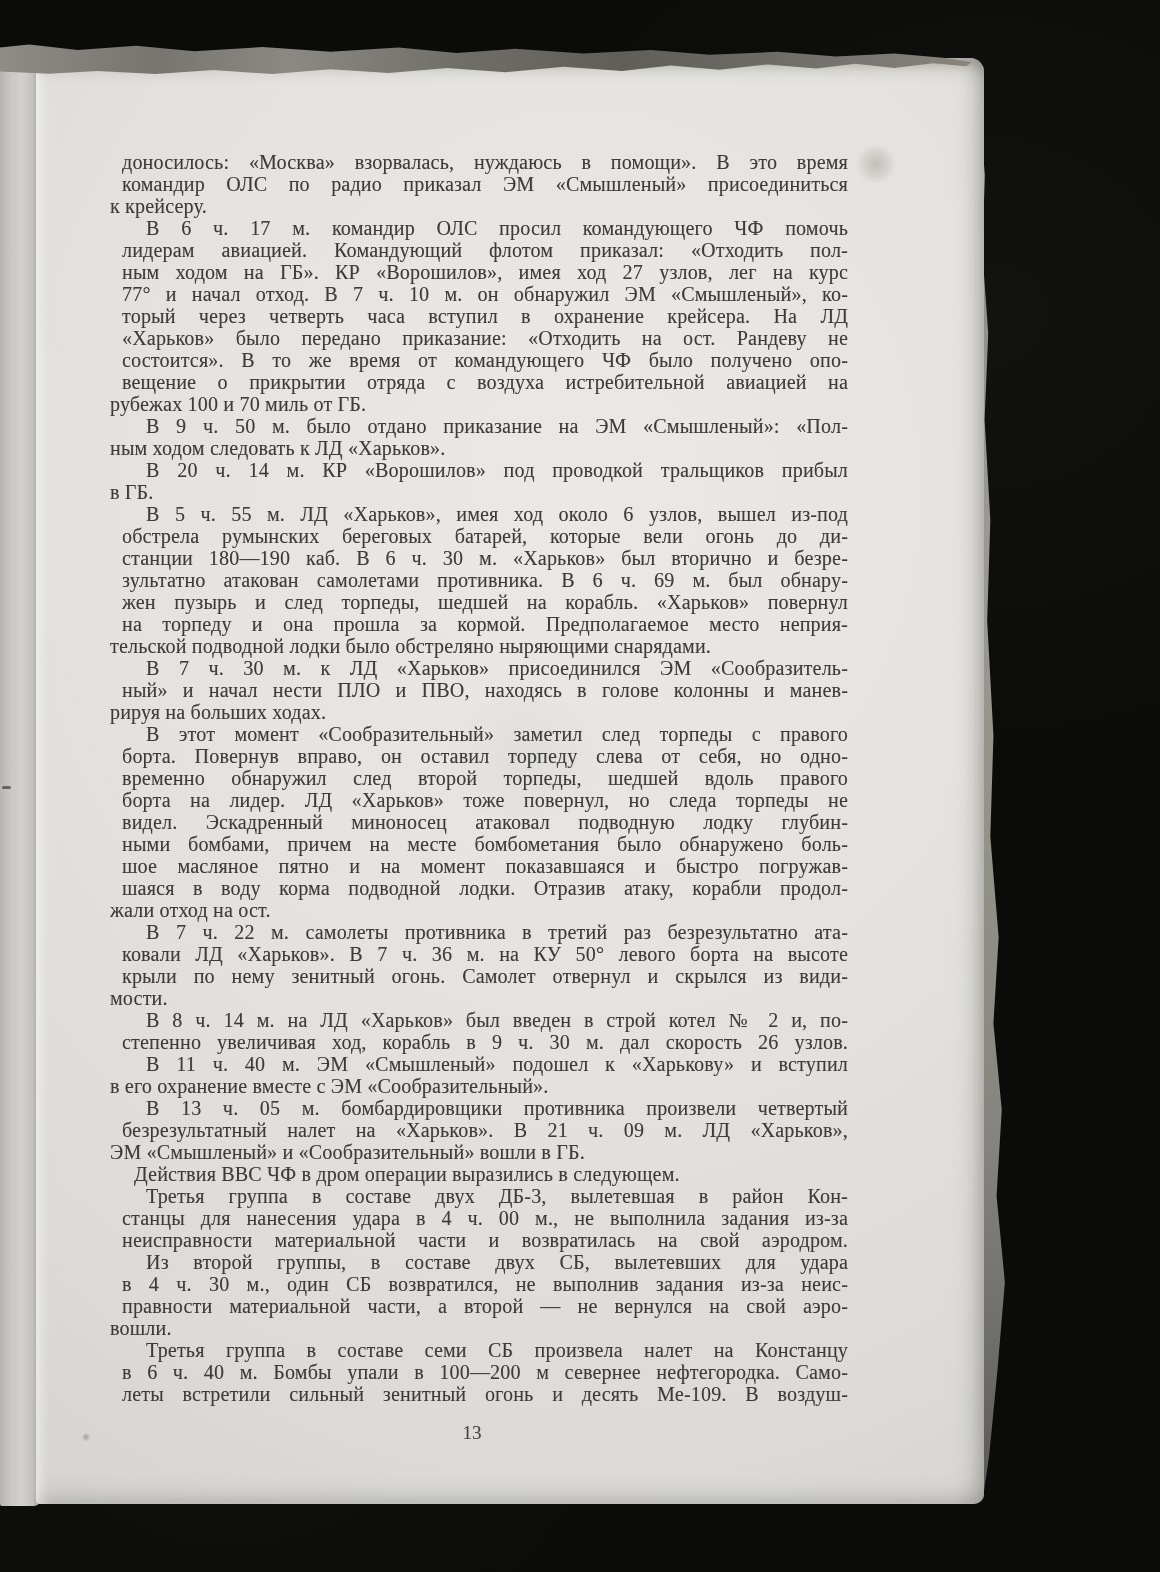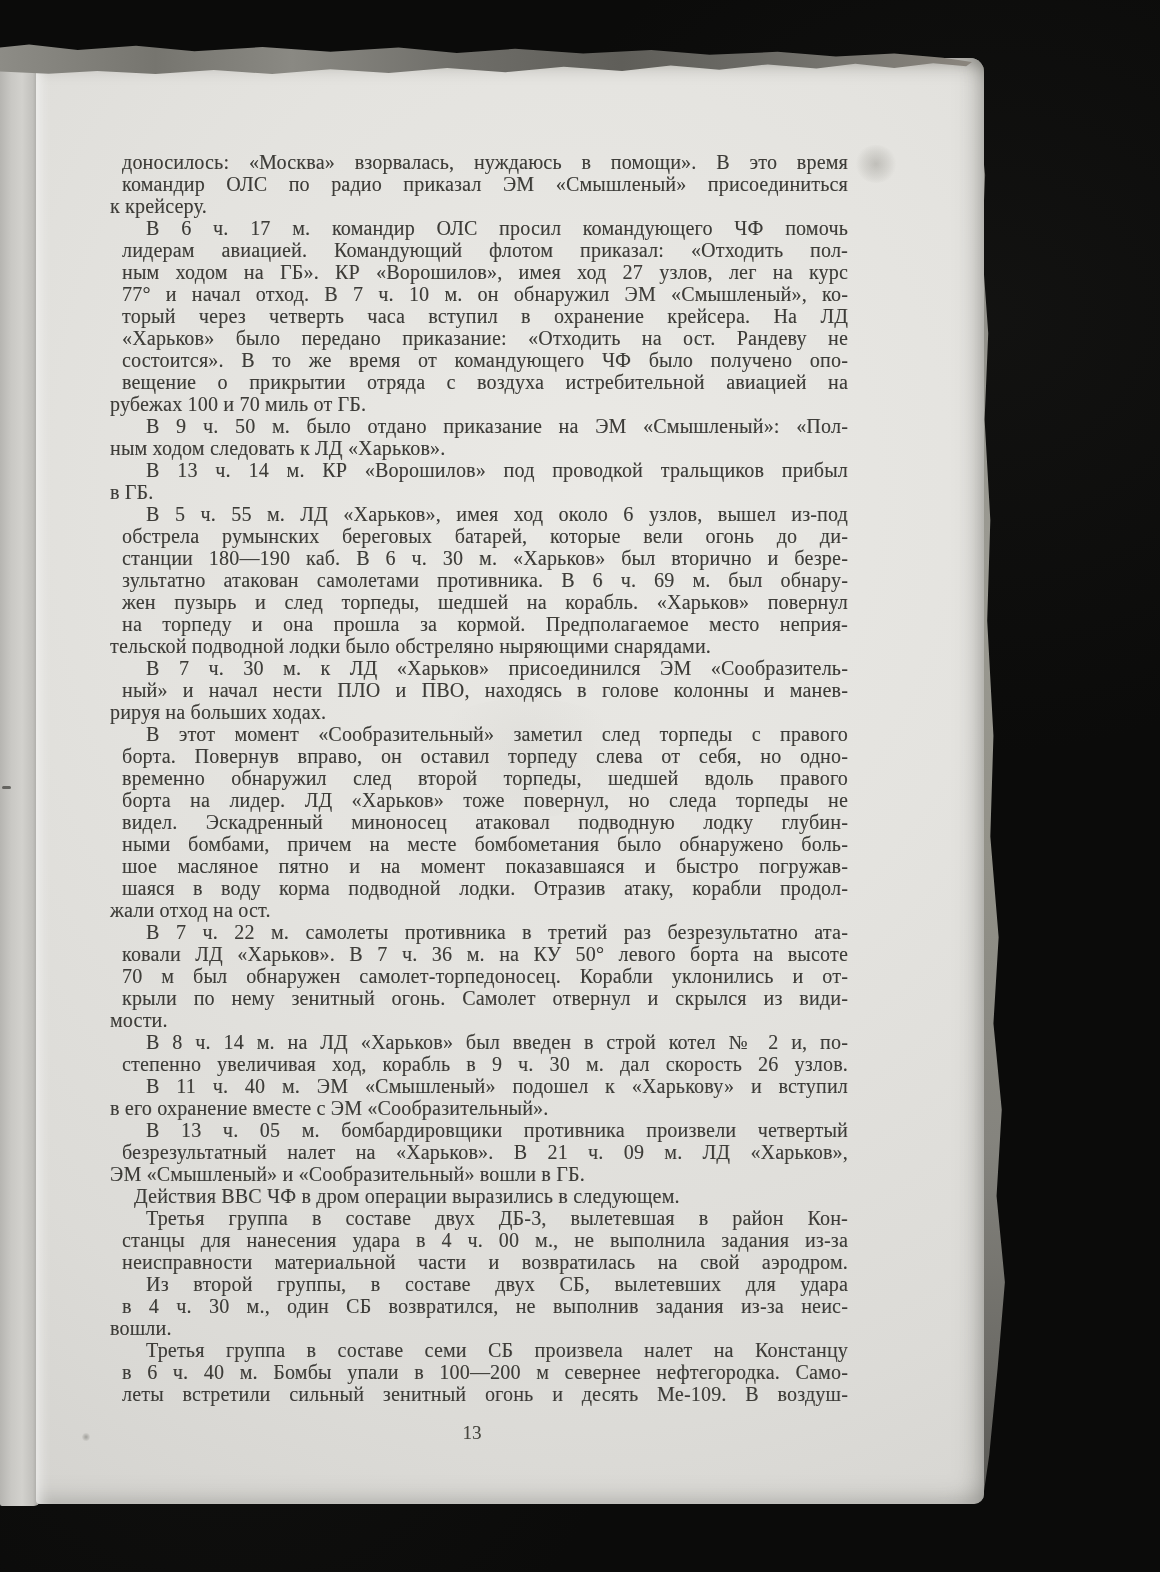--- a/index.html
+++ b/index.html
@@ -117,21 +117,21 @@
         <div class="ln jst">лидерам авиацией. Командующий флотом приказал: «Отходить пол-</div>
         <div class="ln jst">ным ходом на ГБ». КР «Ворошилов», имея ход 27 узлов, лег на курс</div>
         <div class="ln jst">77° и начал отход. В 7 ч. 10 м. он обнаружил ЭМ «Смышленый», ко-</div>
         <div class="ln jst">торый через четверть часа вступил в охранение крейсера. На ЛД</div>
         <div class="ln jst">«Харьков» было передано приказание: «Отходить на ост. Рандеву не</div>
         <div class="ln jst">состоится». В то же время от командующего ЧФ было получено опо-</div>
         <div class="ln jst">вещение о прикрытии отряда с воздуха истребительной авиацией на</div>
         <div class="ln">рубежах 100 и 70 миль от ГБ.</div>
         <div class="ln ind jst">В 9 ч. 50 м. было отдано приказание на ЭМ «Смышленый»: «Пол-</div>
         <div class="ln">ным ходом следовать к ЛД «Харьков».</div>
-        <div class="ln ind jst">В 13 ч. 14 м. КР «Ворошилов» под проводкой тральщиков прибыл</div>
+        <div class="ln ind jst">В 20 ч. 14 м. КР «Ворошилов» под проводкой тральщиков прибыл</div>
         <div class="ln">в ГБ.</div>
         <div class="ln ind jst">В 5 ч. 55 м. ЛД «Харьков», имея ход около 6 узлов, вышел из-под</div>
         <div class="ln jst">обстрела румынских береговых батарей, которые вели огонь до ди-</div>
         <div class="ln jst">станции 180—190 каб. В 6 ч. 30 м. «Харьков» был вторично и безре-</div>
         <div class="ln jst">зультатно атакован самолетами противника. В 6 ч. 69 м. был обнару-</div>
         <div class="ln jst">жен пузырь и след торпеды, шедшей на корабль. «Харьков» повернул</div>
         <div class="ln jst">на торпеду и она прошла за кормой. Предполагаемое место неприя-</div>
         <div class="ln">тельской подводной лодки было обстреляно ныряющими снарядами.</div>
         <div class="ln ind jst">В 7 ч. 30 м. к ЛД «Харьков» присоединился ЭМ «Сообразитель-</div>
         <div class="ln jst">ный» и начал нести ПЛО и ПВО, находясь в голове колонны и манев-</div>
@@ -140,36 +140,36 @@
         <div class="ln jst">борта. Повернув вправо, он оставил торпеду слева от себя, но одно-</div>
         <div class="ln jst">временно обнаружил след второй торпеды, шедшей вдоль правого</div>
         <div class="ln jst">борта на лидер. ЛД «Харьков» тоже повернул, но следа торпеды не</div>
         <div class="ln jst">видел. Эскадренный миноносец атаковал подводную лодку глубин-</div>
         <div class="ln jst">ными бомбами, причем на месте бомбометания было обнаружено боль-</div>
         <div class="ln jst">шое масляное пятно и на момент показавшаяся и быстро погружав-</div>
         <div class="ln jst">шаяся в воду корма подводной лодки. Отразив атаку, корабли продол-</div>
         <div class="ln">жали отход на ост.</div>
         <div class="ln ind jst">В 7 ч. 22 м. самолеты противника в третий раз безрезультатно ата-</div>
         <div class="ln jst">ковали ЛД «Харьков». В 7 ч. 36 м. на КУ 50° левого борта на высоте</div>
-        <div class="ln jst">70 м был обнаружен самолет-торпедоносец. Корабли уклонились и от-</div>
         <div class="ln jst">крыли по нему зенитный огонь. Самолет отвернул и скрылся из види-</div>
         <div class="ln">мости.</div>
         <div class="ln ind jst">В 8 ч. 14 м. на ЛД «Харьков» был введен в строй котел № 2 и, по-</div>
         <div class="ln jst">степенно увеличивая ход, корабль в 9 ч. 30 м. дал скорость 26 узлов.</div>
         <div class="ln ind jst">В 11 ч. 40 м. ЭМ «Смышленый» подошел к «Харькову» и вступил</div>
         <div class="ln">в его охранение вместе с ЭМ «Сообразительный».</div>
         <div class="ln ind jst">В 13 ч. 05 м. бомбардировщики противника произвели четвертый</div>
         <div class="ln jst">безрезультатный налет на «Харьков». В 21 ч. 09 м. ЛД «Харьков»,</div>
         <div class="ln">ЭМ «Смышленый» и «Сообразительный» вошли в ГБ.</div>
         <div class="ln ind">Действия ВВС ЧФ в дром операции выразились в следующем.</div>
         <div class="ln ind jst">Третья группа в составе двух ДБ-3, вылетевшая в район Кон-</div>
         <div class="ln jst">станцы для нанесения удара в 4 ч. 00 м., не выполнила задания из-за</div>
         <div class="ln jst">неисправности материальной части и возвратилась на свой аэродром.</div>
         <div class="ln ind jst">Из второй группы, в составе двух СБ, вылетевших для удара</div>
         <div class="ln jst">в 4 ч. 30 м., один СБ возвратился, не выполнив задания из-за неис-</div>
+        <div class="ln jst">правности материальной части, а второй — не вернулся на свой аэро-</div>
         <div class="ln">вошли.</div>
         <div class="ln ind jst">Третья группа в составе семи СБ произвела налет на Констанцу</div>
         <div class="ln jst">в 6 ч. 40 м. Бомбы упали в 100—200 м севернее нефтегородка. Само-</div>
         <div class="ln jst">леты встретили сильный зенитный огонь и десять Ме-109. В воздуш-</div>
       </div>
     <div class="page-number">13</div>
   </div>
 </div>
 
 </body></html>

